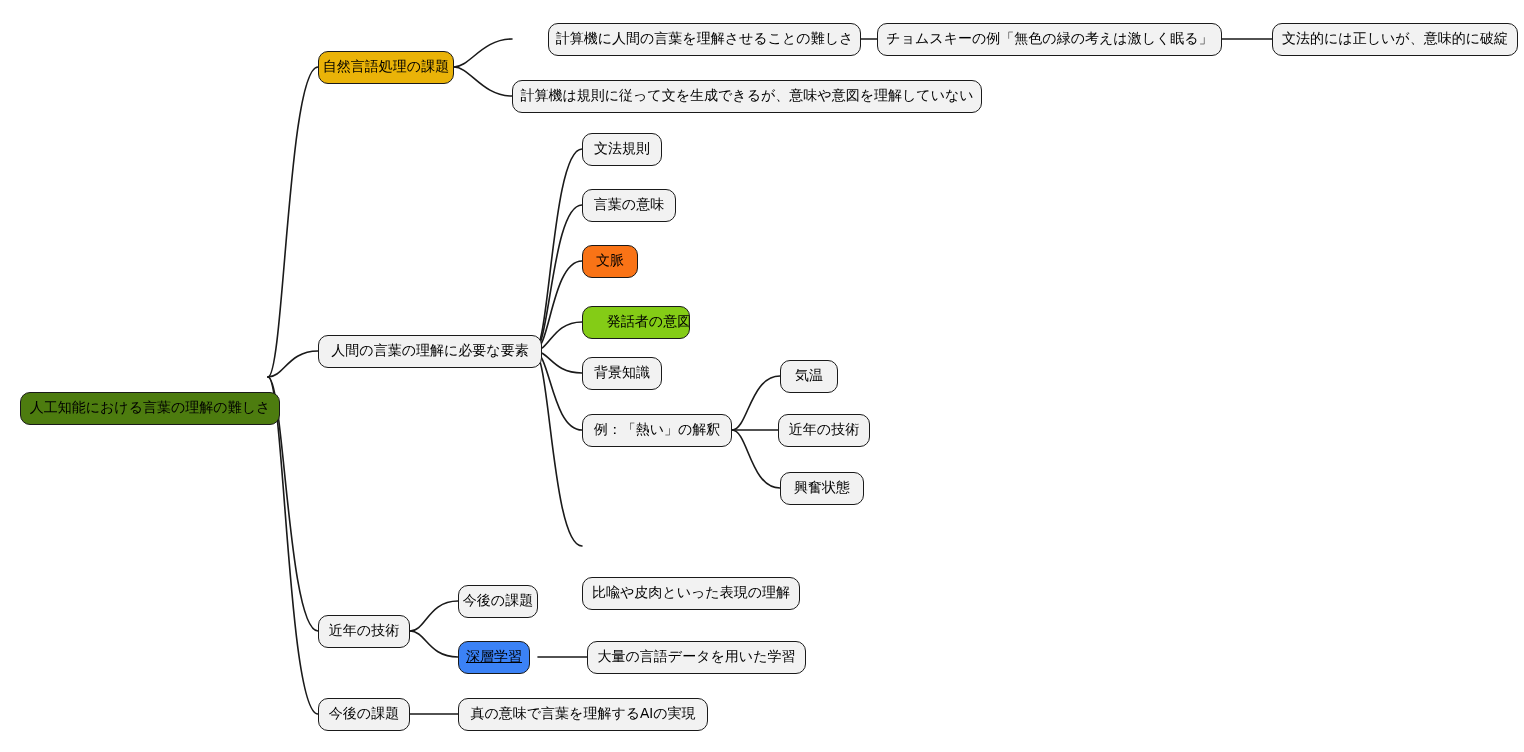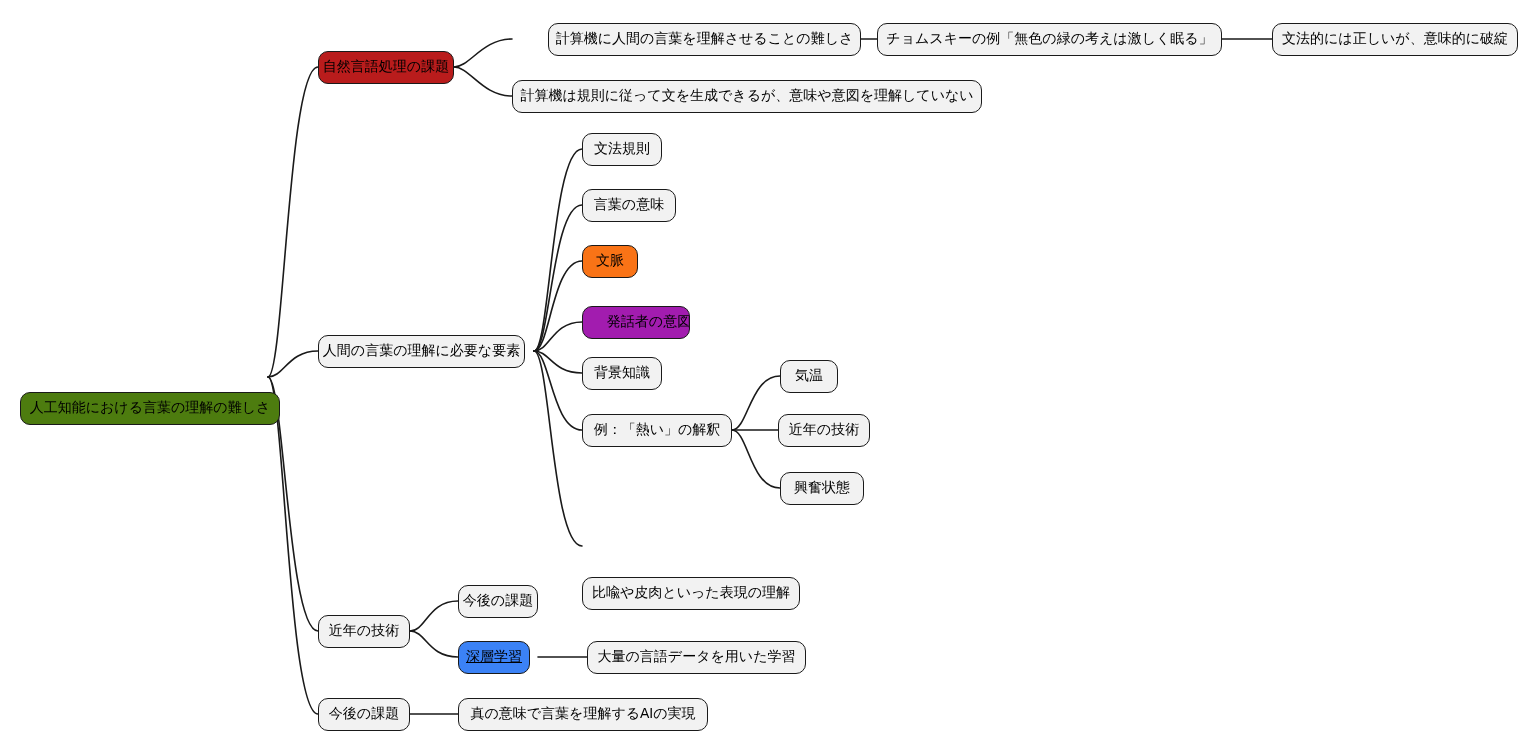--- a/index.html
+++ b/index.html
@@ -60,30 +60,30 @@
       <path d="M534,351 C550,351 552,546 582,546" fill="none" stroke="#1a1a1a" stroke-width="1.6" stroke-linecap="round"></path>
       <path d="M268,377 C284,377 288,631 318,631" fill="none" stroke="#1a1a1a" stroke-width="1.6" stroke-linecap="round"></path>
       <path d="M410,631 C426,631 428,601 458,601" fill="none" stroke="#1a1a1a" stroke-width="1.6" stroke-linecap="round"></path>
       <path d="M410,631 C426,631 428,657 458,657" fill="none" stroke="#1a1a1a" stroke-width="1.6" stroke-linecap="round"></path>
       <path d="M538,657 L587,657" fill="none" stroke="#1a1a1a" stroke-width="1.6" stroke-linecap="round"></path>
       <path d="M268,377 C284,377 288,714 318,714" fill="none" stroke="#1a1a1a" stroke-width="1.6" stroke-linecap="round"></path>
       <path d="M410,714 L458,714" fill="none" stroke="#1a1a1a" stroke-width="1.6" stroke-linecap="round"></path>
     </svg>
   <div id="nodes">
       <div class="node" style="left: 20px; top: 360.5px; width: 260px; background: #4d7c0f; border-color: rgb(26, 26, 26); margin-top: 31px;">人工知能における言葉の理解の難しさ</div>
-      <div class="node" style="left: 318px; top: 50.5px; width: 136px; background: #b91c1c; border-color: rgb(26, 26, 26);">自然言語処理の課題</div>
+      <div class="node" style="left: 318px; top: 50.5px; width: 136px; background: #eab308; border-color: rgb(26, 26, 26);">自然言語処理の課題</div>
       <div class="node" style="left: 512px; top: 22.5px; width: 313px; background: rgb(242, 242, 242); border-color: rgb(26, 26, 26); margin-left: 36px;">計算機に人間の言葉を理解させることの難しさ</div>
       <div class="node" style="left: 877px; top: 22.5px; width: 345px; background: rgb(242, 242, 242); border-color: rgb(26, 26, 26);">チョムスキーの例「無色の緑の考えは激しく眠る」</div>
       <div class="node" style="left: 1272px; top: 22.5px; width: 246px; background: rgb(242, 242, 242); border-color: rgb(26, 26, 26);">文法的には正しいが、意味的に破綻</div>
       <div class="node" style="left: 512px; top: 79.5px; width: 470px; background: rgb(242, 242, 242); border-color: rgb(26, 26, 26);">計算機は規則に従って文を生成できるが、意味や意図を理解していない</div>
-      <div class="node" style="left: 318px; top: 334.5px; width: 207px; background: rgb(242, 242, 242); border-color: rgb(26, 26, 26);">人間の言葉の理解に必要な要素</div>
+      <div class="node" style="left: 318px; top: 334.5px; width: 224px; background: rgb(242, 242, 242); border-color: rgb(26, 26, 26);">人間の言葉の理解に必要な要素</div>
       <div class="node" style="left: 582px; top: 132.5px; width: 80px; background: rgb(242, 242, 242); border-color: rgb(26, 26, 26);">文法規則</div>
       <div class="node" style="left: 582px; top: 188.5px; width: 94px; background: rgb(242, 242, 242); border-color: rgb(26, 26, 26);">言葉の意味</div>
       <div class="node" style="left: 582px; top: 244.5px; width: 56px; background: #f97316; border-color: rgb(26, 26, 26);">文脈</div>
-      <div class="node" style="left: 582px; top: 305.5px; width: 108px; background: #a21caf; border-color: rgb(26, 26, 26); padding-left: 26px;">発話者の意図</div>
+      <div class="node" style="left: 582px; top: 305.5px; width: 108px; background: #84cc16; border-color: rgb(26, 26, 26); padding-left: 26px;">発話者の意図</div>
       <div class="node" style="left: 582px; top: 356.5px; width: 80px; background: rgb(242, 242, 242); border-color: rgb(26, 26, 26);">背景知識</div>
       <div class="node" style="left: 582px; top: 413.5px; width: 150px; background: rgb(242, 242, 242); border-color: rgb(26, 26, 26);">例：「熱い」の解釈</div>
       <div class="node" style="left: 780px; top: 359.5px; width: 58px; background: rgb(242, 242, 242); border-color: rgb(26, 26, 26);">気温</div>
       <div class="node" style="left: 778px; top: 413.5px; width: 92px; background: rgb(242, 242, 242); border-color: rgb(26, 26, 26);">近年の技術</div>
       <div class="node" style="left: 780px; top: 471.5px; width: 84px; background: rgb(242, 242, 242); border-color: rgb(26, 26, 26);">興奮状態</div>
       <div class="node" style="left: 582px; top: 529.5px; width: 218px; background: rgb(242, 242, 242); border-color: rgb(26, 26, 26); margin-top: 47px;">比喩や皮肉といった表現の理解</div>
       <div class="node" style="left: 318px; top: 614.5px; width: 92px; background: rgb(242, 242, 242); border-color: rgb(26, 26, 26);">近年の技術</div>
       <div class="node" style="left: 458px; top: 584.5px; width: 80px; background: rgb(242, 242, 242); border-color: rgb(26, 26, 26);">今後の課題</div>
       <div class="node" style="left: 458px; top: 640.5px; width: 72px; background: #3b82f6; border-color: rgb(26, 26, 26); text-decoration: underline;">深層学習</div>
       <div class="node" style="left: 587px; top: 640.5px; width: 219px; background: rgb(242, 242, 242); border-color: rgb(26, 26, 26);">大量の言語データを用いた学習</div>

